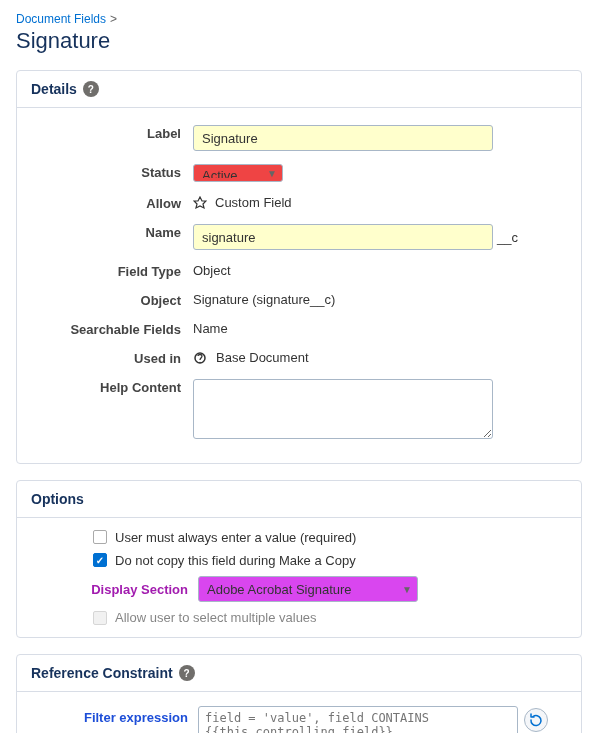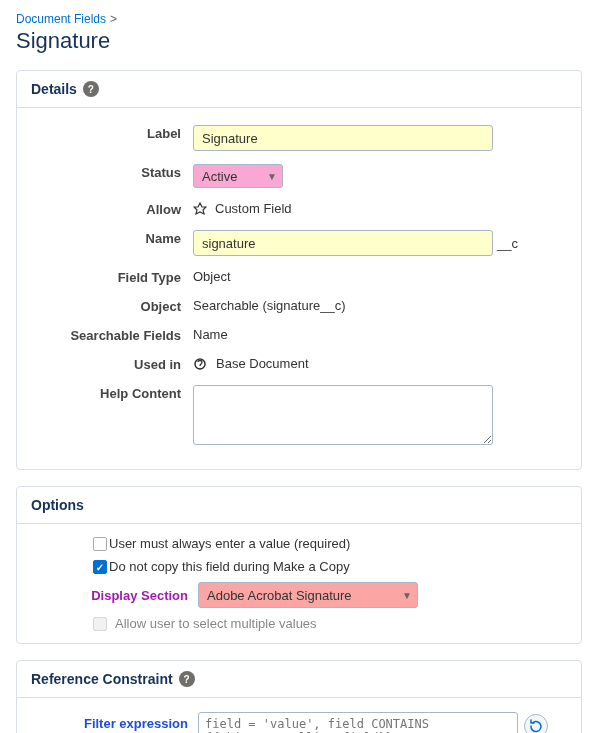--- a/index.html
+++ b/index.html
@@ -95,26 +95,26 @@
       color: #333;
       font-size: 13px;
       white-space: nowrap;
     }
     .select-wrap {
       position: relative;
       display: inline-flex;
       align-items: center;
     }
     .status-select {
-      background: #f9a8d4;
+      background: #ef4444;
       border: 1px solid #a8b7c7;
       border-radius: 3px;
       padding: 3px 24px 3px 8px;
       font-size: 13px;
-      height: 24px;
+      height: 18px;
       color: #333;
       appearance: none;
       -webkit-appearance: none;
       cursor: pointer;
       min-width: 90px;
     }
     .select-arrow {
       position: absolute;
       right: 6px;
       pointer-events: none;
@@ -147,24 +147,24 @@
       font-size: 10px;
       font-weight: bold;
       cursor: pointer;
     }
     
     .options-body {
       padding: 12px 16px;
     }
     .checkbox-row {
       display: flex;
-      align-items: flex-end;
+      align-items: flex-start;
       margin-bottom: 8px;
       padding-left: 60px;
-      gap: 2px;
+      gap: 8px;
     }
     .checkbox-label {
       font-size: 13px;
       color: #333;
     }
     .display-section-row {
       display: flex;
       align-items: center;
       margin-bottom: 8px;
       gap: 10px;
@@ -177,21 +177,21 @@
       font-size: 13px;
       color: #a21caf;
       flex-shrink: 0;
     }
     .display-section-select-wrap {
       position: relative;
       display: inline-flex;
       align-items: center;
     }
     .display-section-select {
-      background: #fca5a5;
+      background: #d946ef;
       border: 1px solid #a8b7c7;
       border-radius: 3px;
       padding: 3px 28px 3px 8px;
       font-size: 13px;
       height: 26px;
       color: #333;
       appearance: none;
       -webkit-appearance: none;
       cursor: pointer;
       min-width: 220px;
@@ -353,21 +353,21 @@
       <div class="form-row">
         <div class="form-label">Field Type</div>
         <div class="form-value">
           <span class="static-value">Object</span>
         </div>
       </div>
 
       <div class="form-row">
         <div class="form-label">Object</div>
         <div class="form-value">
-          <span class="static-value">Searchable (signature__c)</span>
+          <span class="static-value">Signature (signature__c)</span>
         </div>
       </div>
 
       <div class="form-row">
         <div class="form-label">Searchable Fields</div>
         <div class="form-value">
           <span class="static-value">Name</span>
         </div>
       </div>
 

